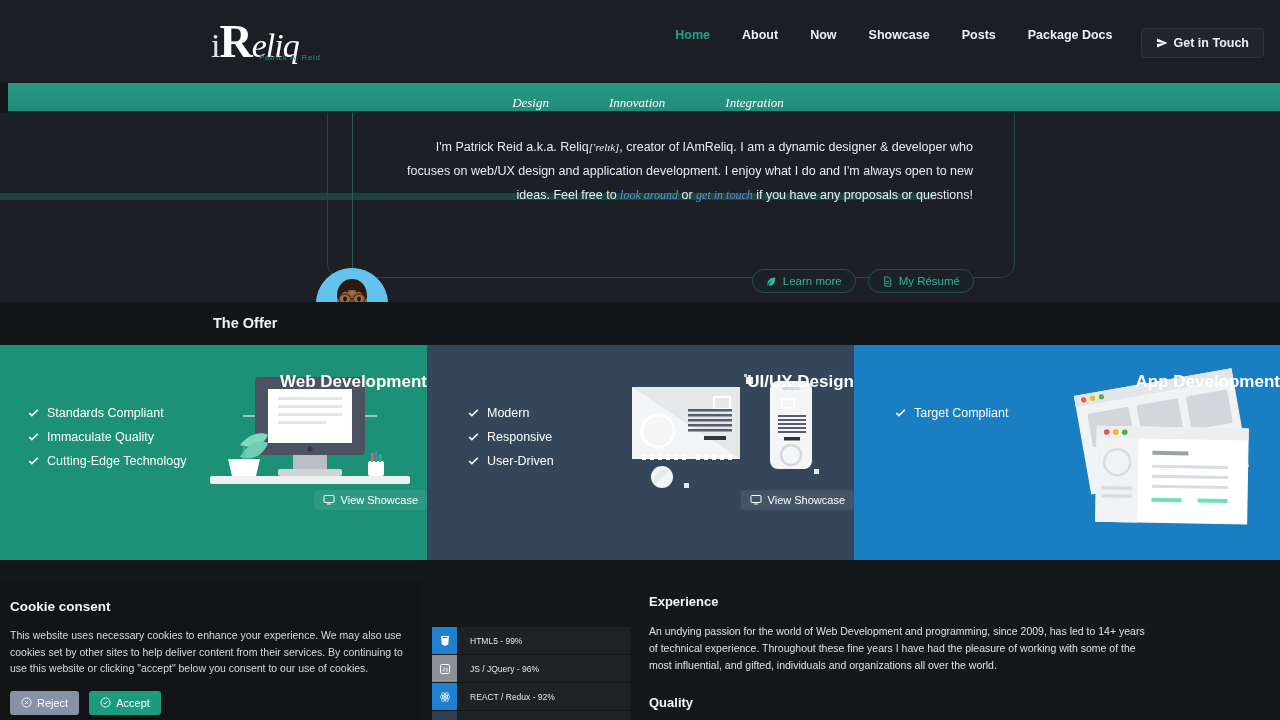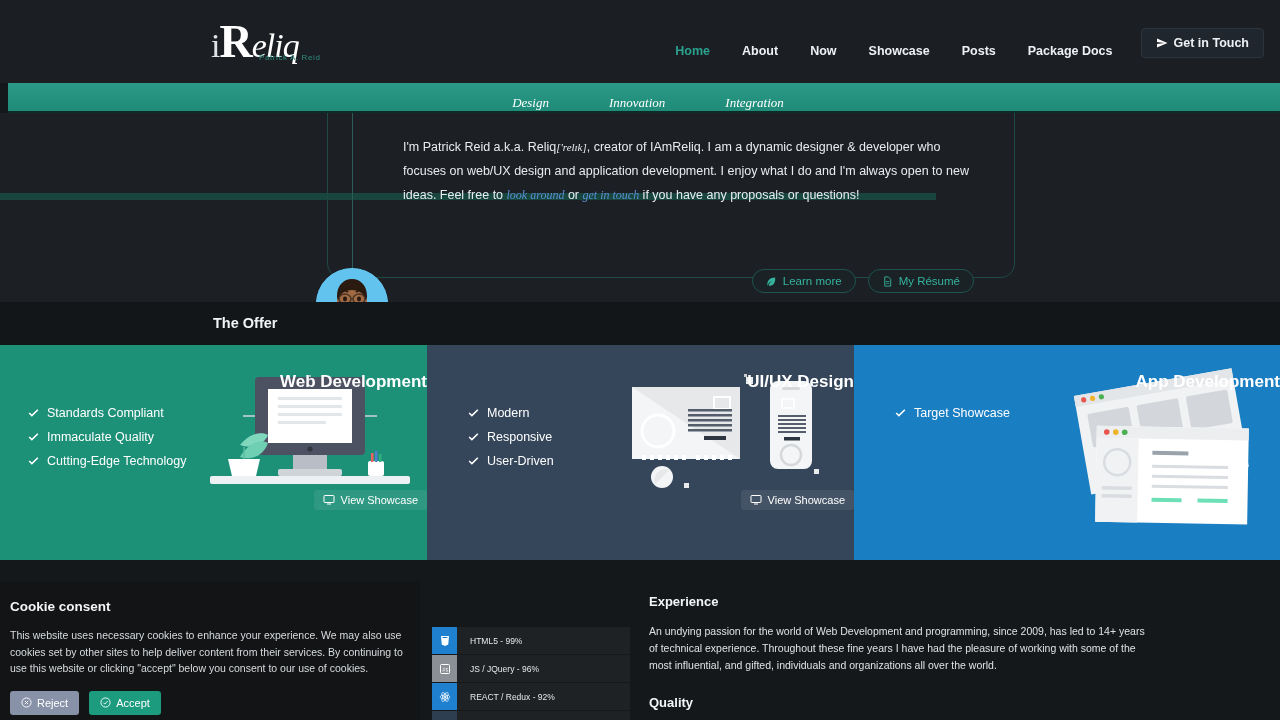--- a/index.html
+++ b/index.html
@@ -43,21 +43,21 @@
   .logo-rest {
     font-family: "Liberation Serif", serif; font-style: italic;
     font-size: 34px; color: #ffffff;
   }
   .logo-sub {
     position: absolute; left: 48px; top: 40px;
     font-size: 8px; color: #2f8d7e; letter-spacing: .6px;
     font-family: "Liberation Sans", sans-serif;
   }
 
-  .nav { position: absolute; right: 12px; top: 28px; display: flex; align-items: flex-end; gap: 0; }
+  .nav { position: absolute; right: 12px; top: 28px; display: flex; align-items: flex-start; gap: 0; }
   .nav a {
     font-size: 12.5px; font-weight: 700; color: #eef1f3;
     text-decoration: none; padding: 0 16px; white-space: nowrap;
   }
   .nav a.active { color: #2aa08d; }
   .nav .cta {
     background: #20262d; border: 1px solid #2c343c; border-radius: 4px;
     padding: 7px 14px; display: flex; align-items: center; gap: 6px;
     margin-left: 12px; margin-right: 4px; font-size: 12.5px; font-weight: 700;
     color: #eef1f3; text-decoration: none;
@@ -97,21 +97,21 @@
   .avatar {
     position: absolute; left: 316px; top: 155px;
     width: 72px; height: 72px; border-radius: 50%;
     background: #63c3ef; overflow: hidden;
   }
   .hero-text { position: absolute; left: 403px; top: 22px; width: 570px; }
   .hi {
     font-family: "Liberation Serif", serif; font-style: italic;
     font-size: 23px; color: #2fb3a0; margin-bottom: 18px;
   }
-  .bio { font-size: 12.5px; line-height: 24px; color: #e9ecef; }
+  .bio { font-size: 12.5px; line-height: 24px; color: #e9ecef; text-align: right; }
   .bio .ipa { font-family: "Liberation Serif", serif; font-style: italic; font-size: 11px; }
   .bio a { color: #5b8fd4; font-family: "Liberation Serif", serif; font-style: italic; text-decoration: none; font-size: 12px; }
 
   .hero-btns { position: absolute; right: 306px; top: 156px; display: flex; gap: 12px; }
   .hbtn {
     border: 1px solid #1d544c; border-radius: 14px; background: #1b2225;
     color: #34b39f; font-size: 11.5px; padding: 5px 13px;
     display: flex; align-items: center; gap: 6px; text-decoration: none;
   }
   .hbtn svg { width: 11px; height: 11px; fill: #34b39f; }
@@ -429,21 +429,21 @@
           <rect x="88" y="120" width="76" height="3" fill="#d9dde1"></rect>
           <rect x="88" y="133" width="30" height="4" fill="#6ee0b8"></rect>
           <rect x="134" y="133" width="30" height="4" fill="#6ee0b8"></rect>
         </g>
       </svg>
       <h3>App Development</h3>
       <div class="feat">
         <svg viewBox="0 0 24 20">
             <path d="M9 16L3 10l2-2 4 4 10-10 2 2z"></path>
           </svg>
-        <span>Target Showcase</span>
+        <span>Target Compliant</span>
       </div>
     </div>
   </div>
 
   <div class="lower"></div>
 
   <div class="cookie">
     <h4>Cookie consent</h4>
     <p>This website uses necessary cookies to enhance your experience. We may also use cookies set by other sites to help deliver content from their services. By continuing to use this website or clicking "accept" below you consent to our use of cookies.</p>
     <div class="cookie-btns">

